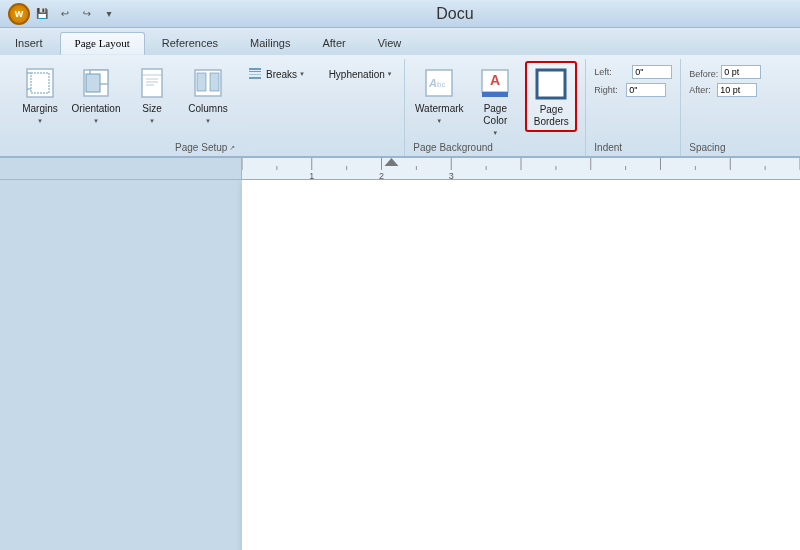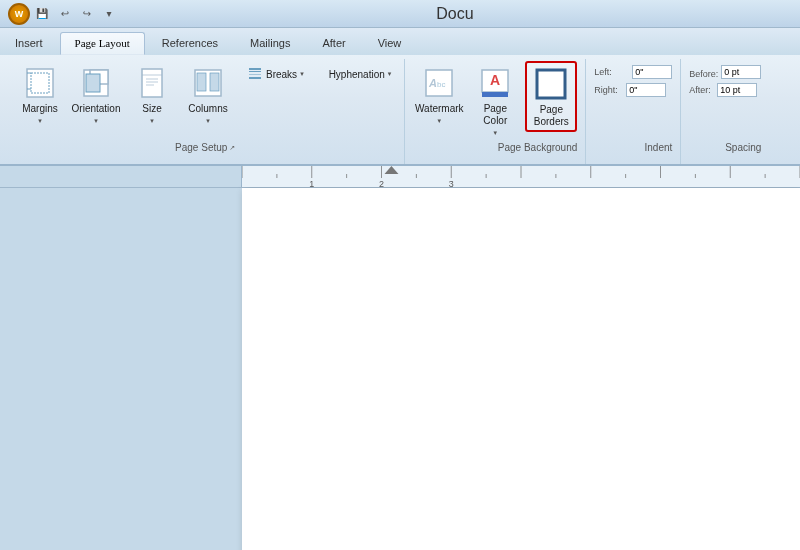--- a/index.html
+++ b/index.html
@@ -105,24 +105,24 @@
     .ribbon-group:last-child {
       border-right: none;
     }
     .ribbon-group-content {
       display: flex;
       align-items: flex-start;
       flex: 1;
       gap: 4px;
     }
     .ribbon-group-label {
-      text-align: right;
+      text-align: left;
       font-size: 10px;
       color: #555;
-      padding: 2px 0 11px;
+      padding: 2px 0 3px;
       position: relative;
     }
     .ribbon-group-label-inner {
       display: flex;
       align-items: center;
       justify-content: center;
       gap: 2px;
     }
     .group-expand-icon {
       font-size: 7px;

